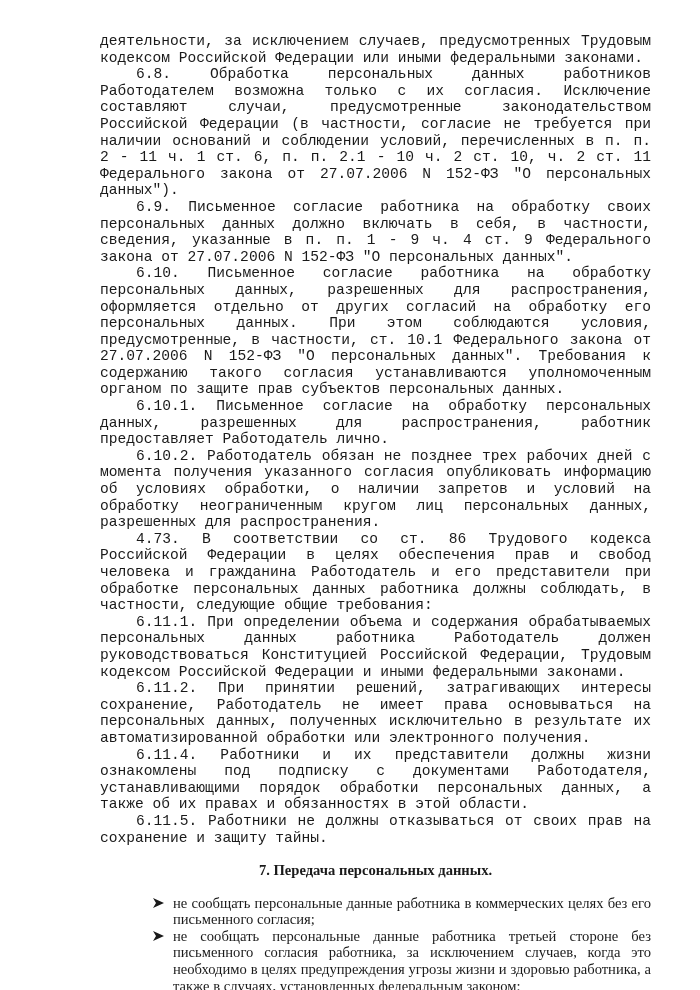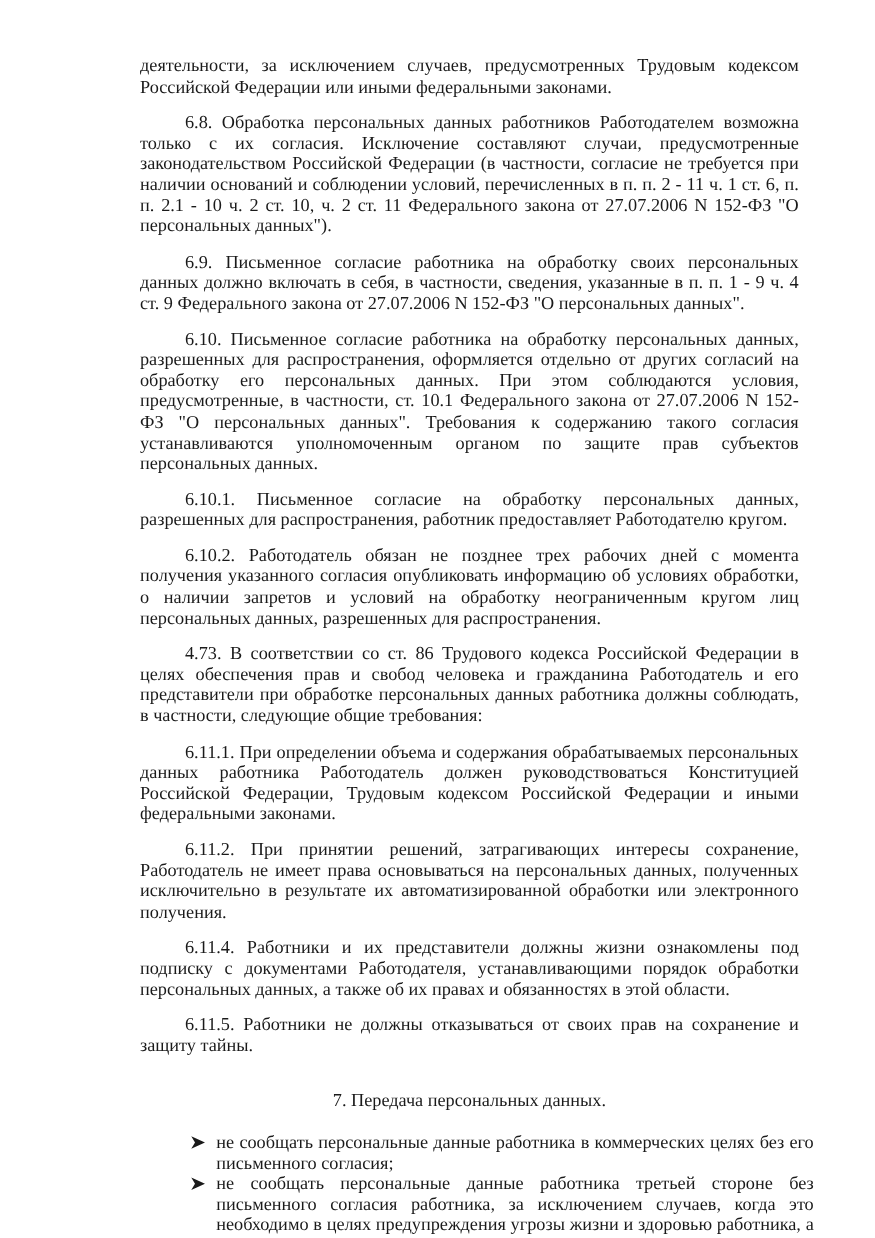--- a/index.html
+++ b/index.html
@@ -2,42 +2,42 @@
 <html><head>
 <meta charset="utf-8">
 <style>
   html, body { margin: 0; padding: 0; background: #ffffff; }
   body { width: 700px; height: 990px; overflow: hidden; position: relative; }
   .page {
     position: absolute; left: 100px; top: 33px; width: 551px;
     font-family: "Liberation Serif", serif;
     font-size: 14.6px; line-height: 16.6px; color: #1a1a1a;
   }
-  p { margin: 12px; text-align: justify; }
+  p { margin: 0; text-align: justify; font-family: Liberation Mono, monospace; }
   p.ind { text-indent: 36px; }
   .tail { text-align-last: left; }
   h2 {
-    margin: 0; font-size: 14.6px; font-weight: normal; text-align: center;
+    margin: 0; font-size: 14.6px; font-weight: bold; text-align: center;
     padding-top: 16px; padding-bottom: 16px; line-height: 16.6px;
   }
   ul.arrows { list-style: none; margin: 0; padding: 0 0 0 73px; }
   ul.arrows li { position: relative; text-align: justify; }
   .arrow {
     position: absolute; left: -21px; top: 0; width: 14px; height: 16px;
   }
 </style>
 </head>
 <body>
 
 <div class="page">
   <p class="tail">деятельности, за исключением случаев, предусмотренных Трудовым кодексом Российской Федерации или иными федеральными законами.</p>
   <p class="ind tail">6.8. Обработка персональных данных работников Работодателем возможна только с их согласия. Исключение составляют случаи, предусмотренные законодательством Российской Федерации (в частности, согласие не требуется при наличии оснований и соблюдении условий, перечисленных в п. п. 2 - 11 ч. 1 ст. 6, п. п. 2.1 - 10 ч. 2 ст. 10, ч. 2 ст. 11 Федерального закона от 27.07.2006 N 152-ФЗ "О персональных данных").</p>
   <p class="ind tail">6.9. Письменное согласие работника на обработку своих персональных данных должно включать в себя, в частности, сведения, указанные в п. п. 1 - 9 ч. 4 ст. 9 Федерального закона от 27.07.2006 N 152-ФЗ "О персональных данных".</p>
   <p class="ind tail">6.10. Письменное согласие работника на обработку персональных данных, разрешенных для распространения, оформляется отдельно от других согласий на обработку его персональных данных. При этом соблюдаются условия, предусмотренные, в частности, ст. 10.1 Федерального закона от 27.07.2006 N 152-ФЗ "О персональных данных". Требования к содержанию такого согласия устанавливаются уполномоченным органом по защите прав субъектов персональных данных.</p>
-  <p class="ind tail">6.10.1. Письменное согласие на обработку персональных данных, разрешенных для распространения, работник предоставляет Работодателю кругом.</p>
+  <p class="ind tail">6.10.1. Письменное согласие на обработку персональных данных, разрешенных для распространения, работник предоставляет Работодатель лично.</p>
   <p class="ind tail">6.10.2. Работодатель обязан не позднее трех рабочих дней с момента получения указанного согласия опубликовать информацию об условиях обработки, о наличии запретов и условий на обработку неограниченным кругом лиц персональных данных, разрешенных для распространения.</p>
   <p class="ind tail">4.73. В соответствии со ст. 86 Трудового кодекса Российской Федерации в целях обеспечения прав и свобод человека и гражданина Работодатель и его представители при обработке персональных данных работника должны соблюдать, в частности, следующие общие требования:</p>
   <p class="ind tail">6.11.1. При определении объема и содержания обрабатываемых персональных данных работника Работодатель должен руководствоваться Конституцией Российской Федерации, Трудовым кодексом Российской Федерации и иными федеральными законами.</p>
   <p class="ind tail">6.11.2. При принятии решений, затрагивающих интересы сохранение, Работодатель не имеет права основываться на персональных данных, полученных исключительно в результате их автоматизированной обработки или электронного получения.</p>
   <p class="ind tail">6.11.4. Работники и их представители должны жизни ознакомлены под подписку с документами Работодателя, устанавливающими порядок обработки персональных данных, а также об их правах и обязанностях в этой области.</p>
   <p class="ind tail">6.11.5. Работники не должны отказываться от своих прав на сохранение и защиту тайны.</p>
 
   <h2>7. Передача персональных данных.</h2>
 
   <ul class="arrows">

